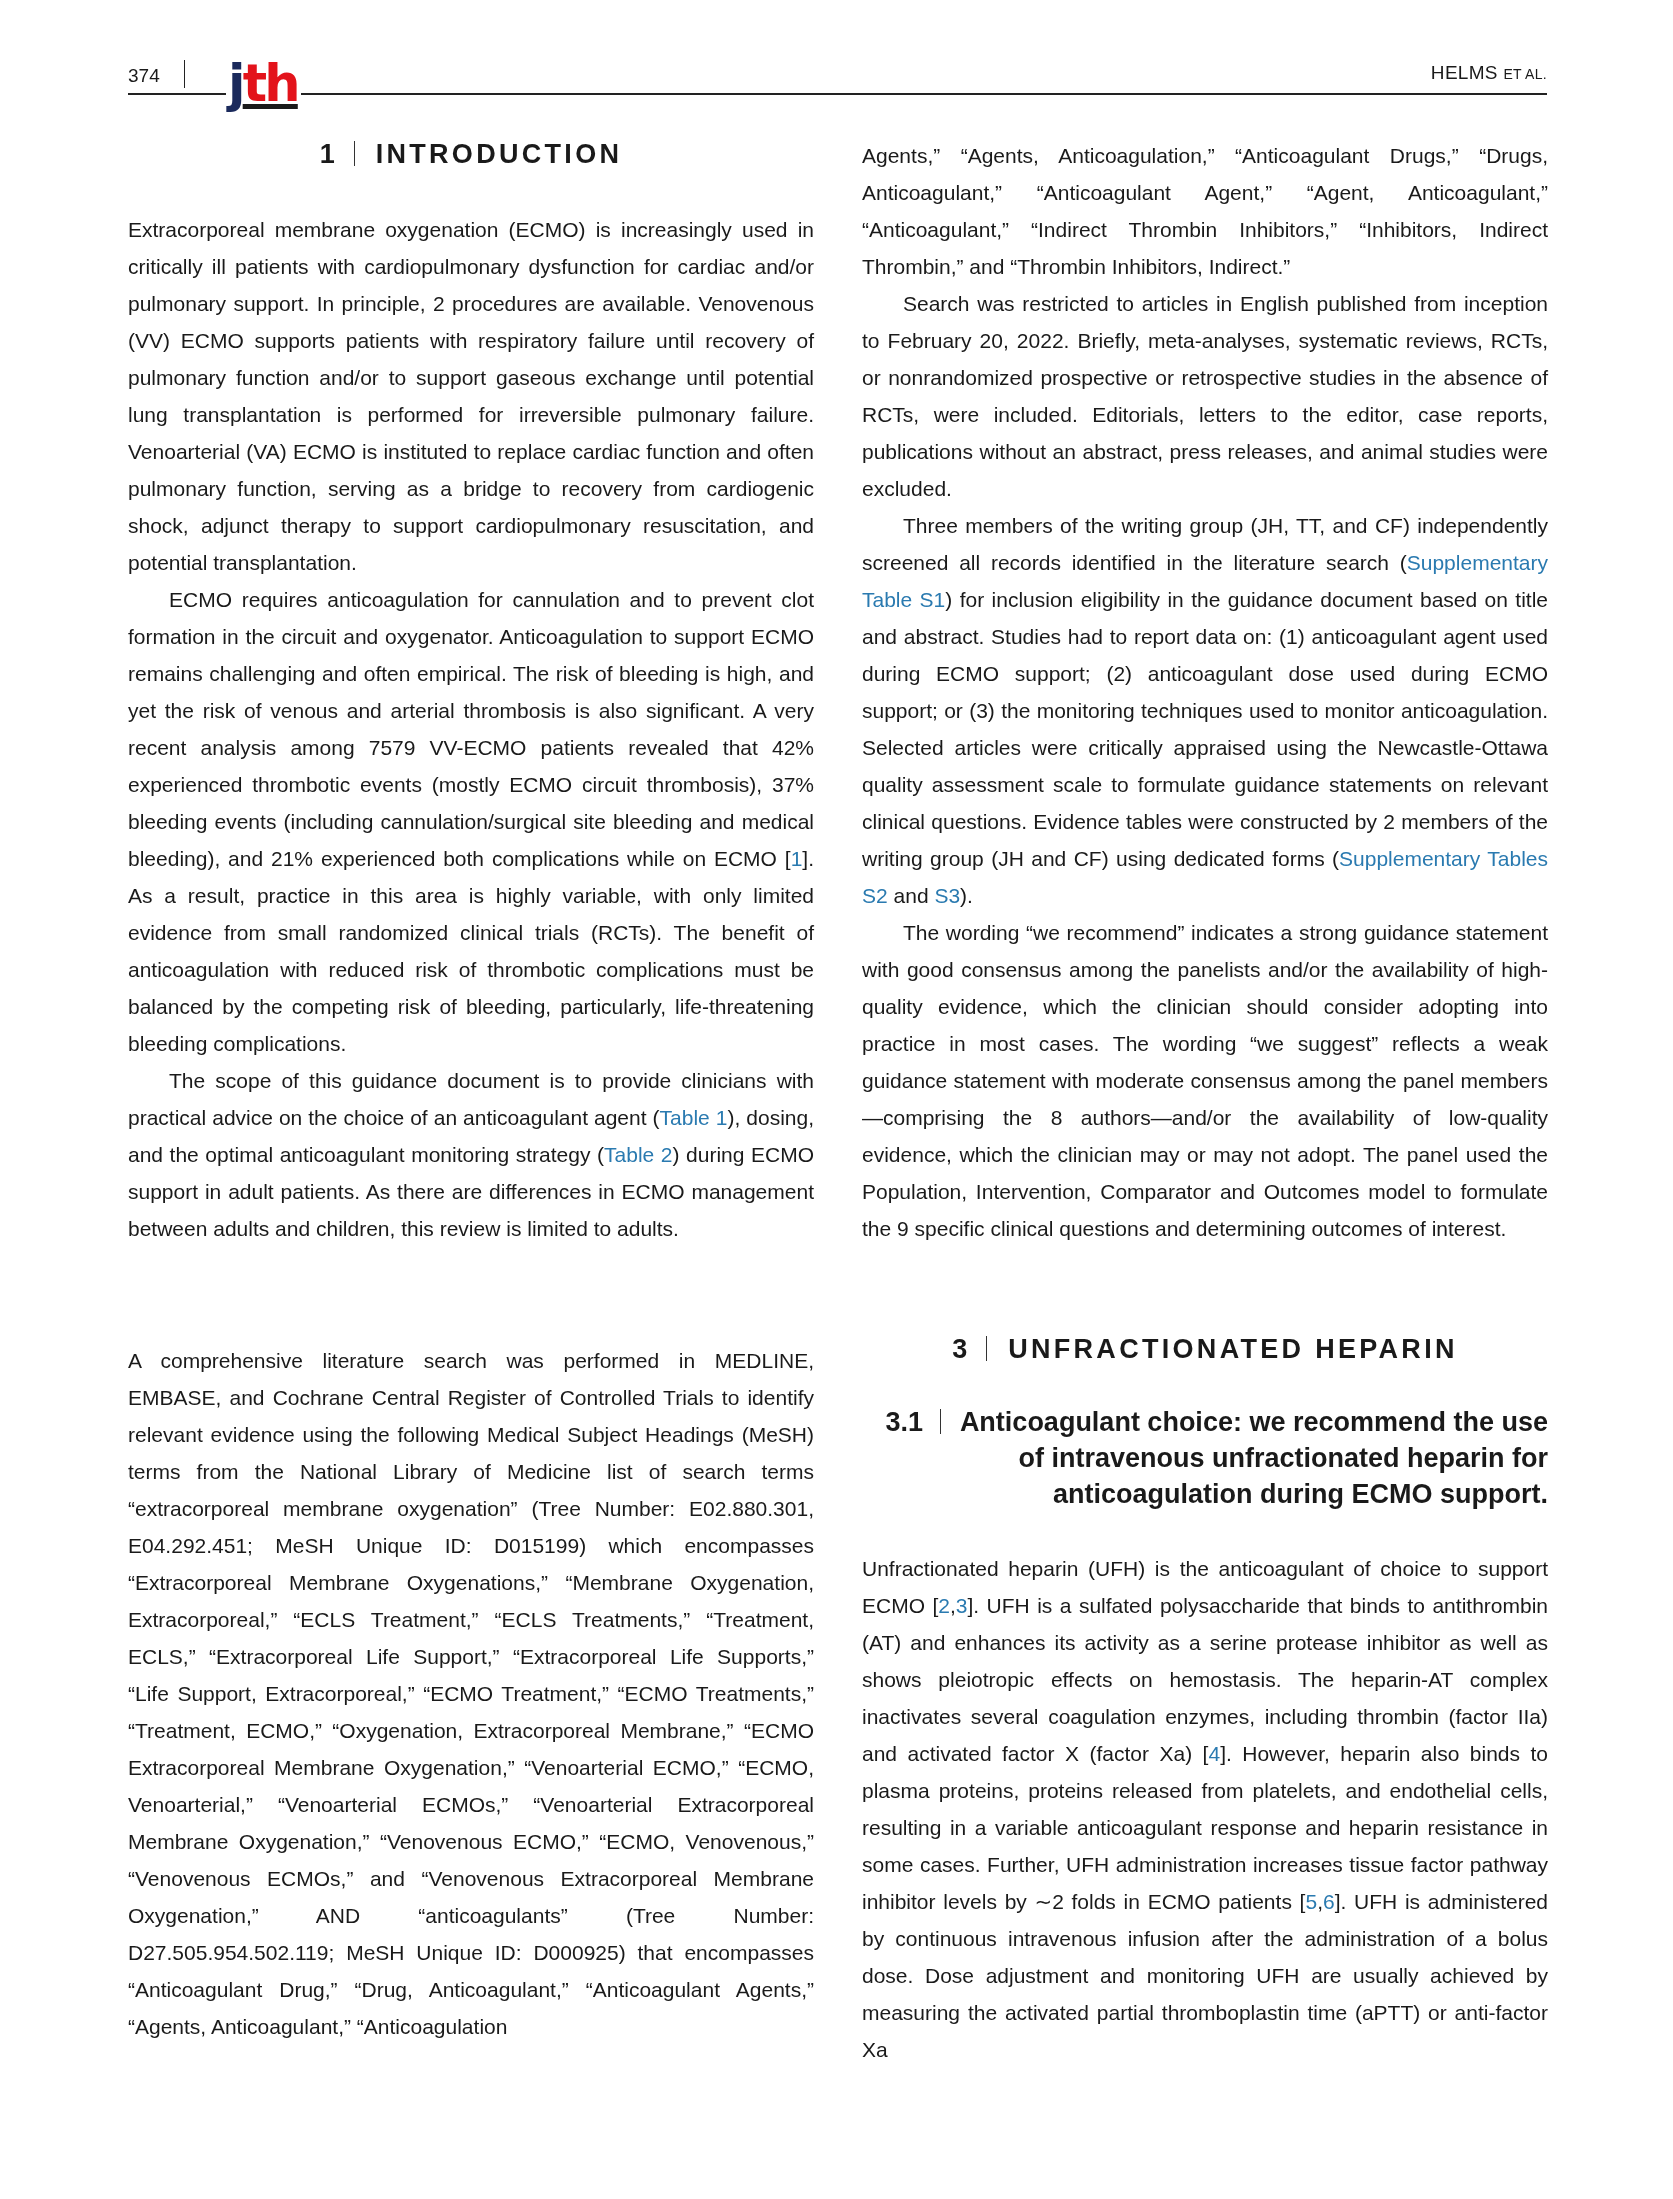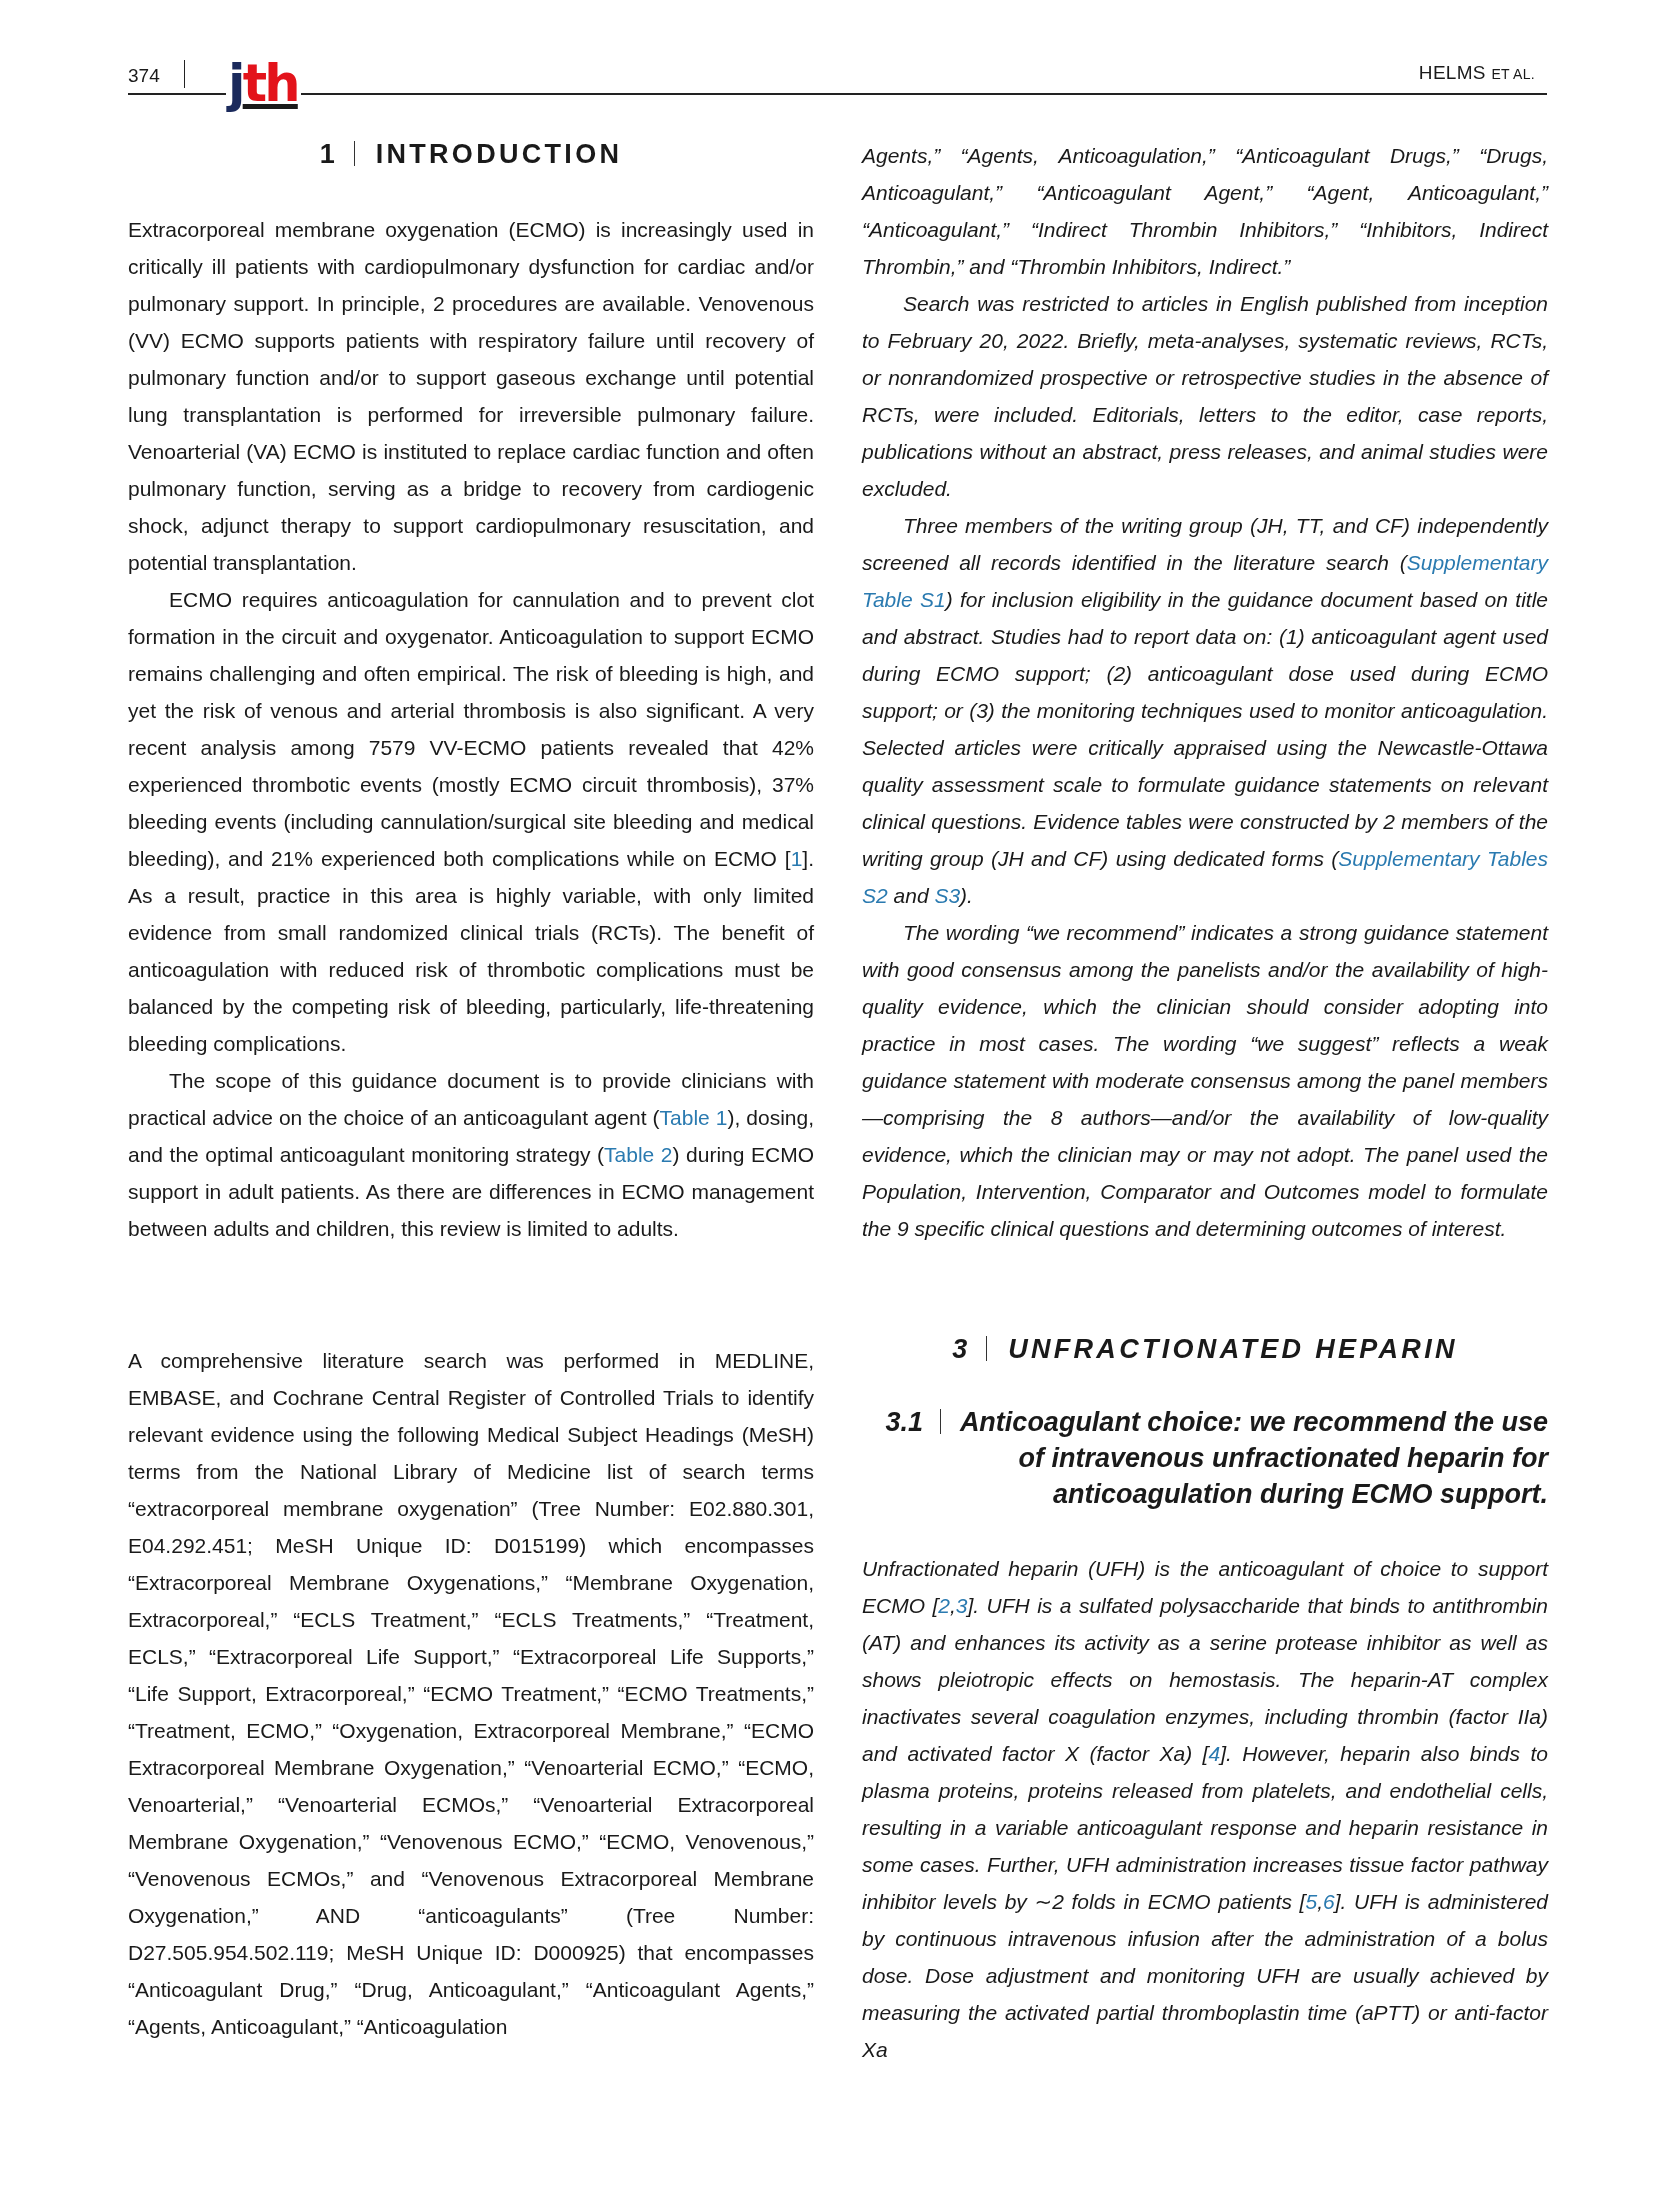--- a/index.html
+++ b/index.html
@@ -8,26 +8,26 @@
 
   .header { position: absolute; left: 128px; top: 56px; width: 1419px; height: 75px; }
   .page-num { position: absolute; left: 0; top: 9px; font-size: 19px; font-weight: normal; }
   .hdr-tick { position: absolute; left: 56px; top: 3.8px; width: 0.9px; height: 28px; background: #222; }
   .hdr-rule-left { position: absolute; left: 0; top: 37px; width: 98px; height: 1.9px; background: #222; }
   .hdr-rule-right { position: absolute; left: 173px; top: 37px; right: 0; height: 1.9px; background: #222; }
   .logo { position: absolute; left: 100px; top: 1.9px; height: 68px; font-family: "DejaVu Sans", sans-serif;
           font-weight: bold; font-size: 51px; letter-spacing: -2.8px; line-height: 1; text-decoration: underline; }
   .logo .j { color: #1b2a5c; }
   .logo .th { color: #e3131b; }
-  .running-head { position: absolute; right: 12px; top: 5.6px; font-size: 19px; letter-spacing: 0.3px; }
+  .running-head { position: absolute; right: 0; top: 5.6px; font-size: 19px; letter-spacing: 0.3px; }
   .running-head .sc { font-size: 14px; }
 
   .col { position: absolute; width: 686px; font-size: 21px; line-height: 37px; text-align: justify; }
   .col-left { left: 128px; }
-  .col-right { left: 862px; font-style: italic; }
+  .col-right { left: 862px; }
 
   .h1 { font-size: 27px; font-weight: bold; letter-spacing: 3.3px; line-height: 34px; margin: 0; text-align: center; }
   .h1 .num { letter-spacing: 0; }
   .h1 .bar { display: inline-block; width: 0.9px; height: 24.5px; background: #333; margin: 0 21px 0 19px; vertical-align: -2.8px; }
   .h2 { font-size: 27px; font-weight: bold; line-height: 36px; margin: 0; text-align: right; }
   .h2 .bar { display: inline-block; width: 0.9px; height: 24.5px; background: #333; margin: 0 19px 0 17px; vertical-align: -2.8px; }
 
   p { margin: 0; }
   p.indent { text-indent: 41px; }
   .link { color: #2a7ab0; }

